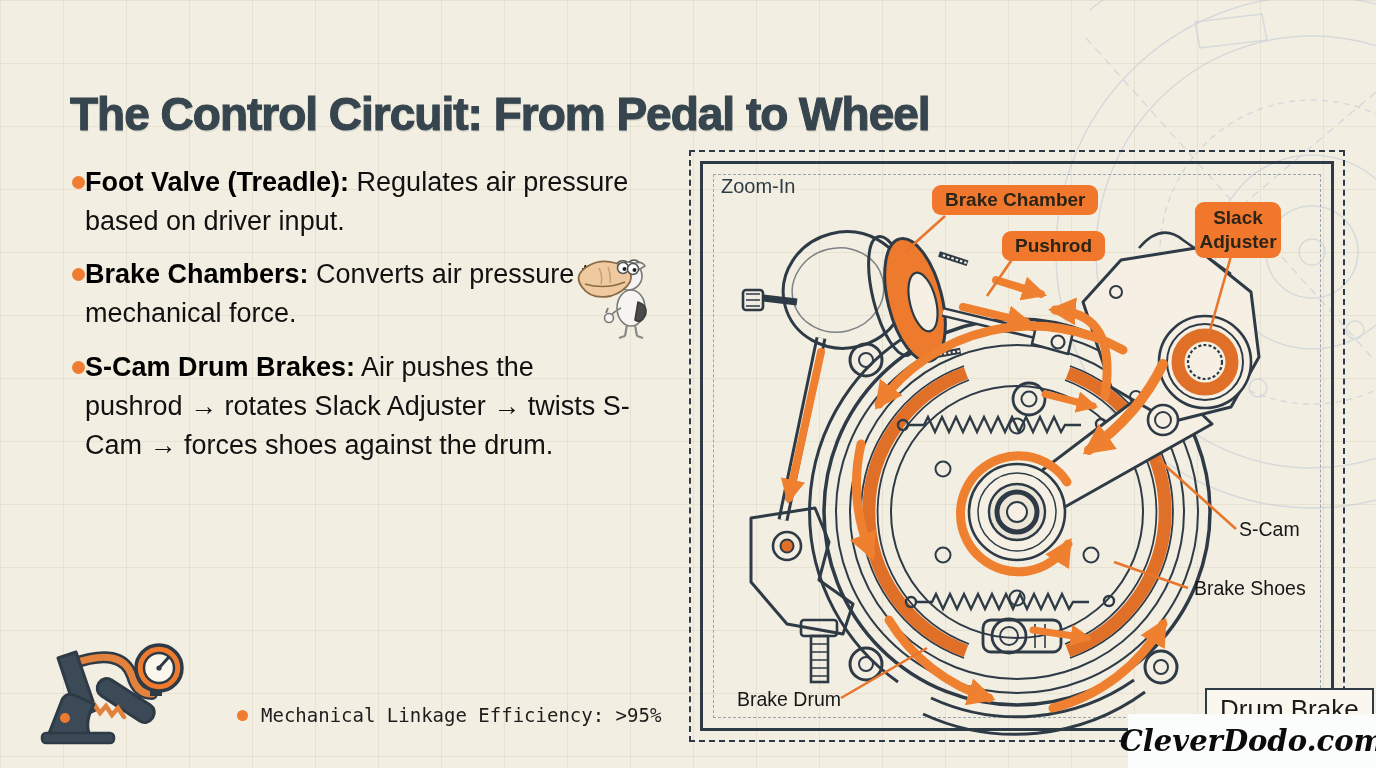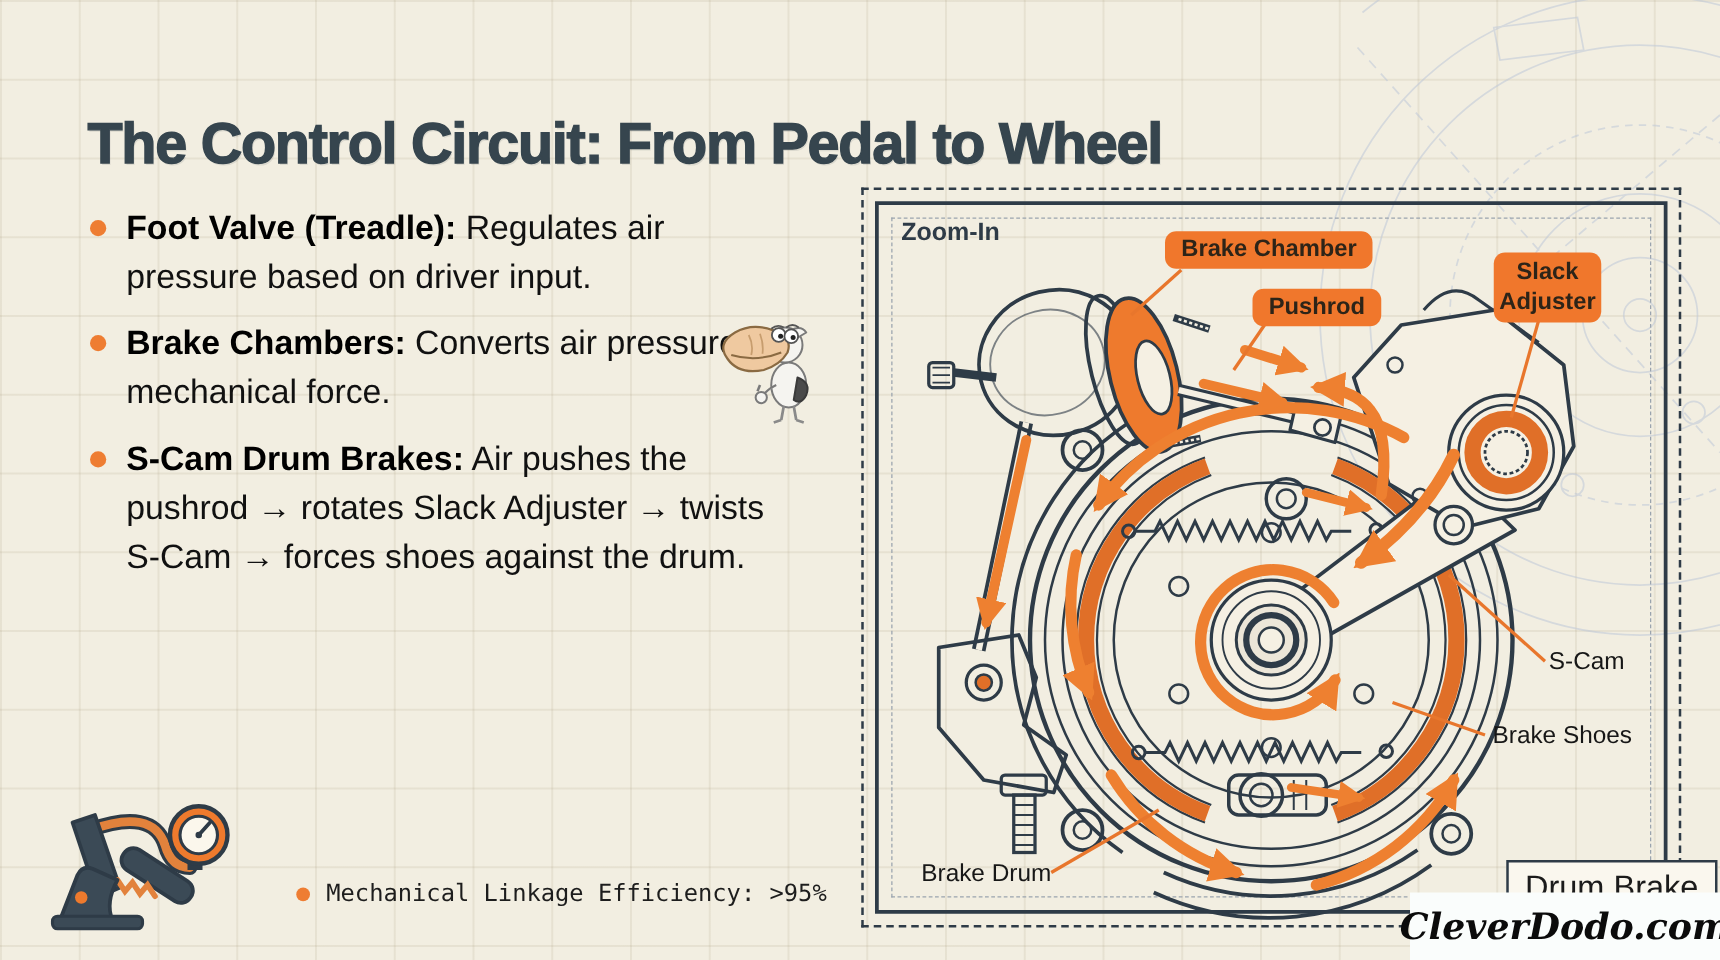--- a/index.html
+++ b/index.html
@@ -14,33 +14,33 @@
     color:#111;
   }
   .bg-decor{position:absolute;inset:0;pointer-events:none;}
   .page-title{
     position:absolute;left:70px;top:56px;width:1200px;
     font-size:46px;font-weight:700;letter-spacing:-1px;color:#36454e;
     -webkit-text-stroke:1.1px #36454e;
     text-shadow:1px 2px 0 rgba(54,69,78,.12);
   }
   .bullets{position:absolute;left:72px;top:163px;width:560px;list-style:none;margin:0;padding:0;}
-  .bullets li{display:flex;gap:16px;margin-bottom:14px;font-size:27px;line-height:1.45;}
+  .bullets li{display:flex;margin-bottom:14px;font-size:27px;line-height:1.45;}
   .bullets .dot{flex:none;width:13px;height:13px;border-radius:50%;background:#ee7d32;margin-top:13px;}
   .bullets b{font-weight:700;color:#000;}
   .stat-line{position:absolute;left:237px;top:704px;display:flex;align-items:center;gap:13px;}
   .stat-line .dot{width:11px;height:11px;border-radius:50%;background:#ee7d32;}
   .stat-line span.txt{font-family:"DejaVu Sans Mono","Liberation Mono",monospace;font-size:19px;color:#1d1d1d;}
   .pedal-icon{position:absolute;left:38px;top:638px;width:160px;height:110px;}
   .dodo{position:absolute;left:575px;top:256px;width:82px;height:90px;}
   
   .panel{position:absolute;left:689px;top:150px;width:656px;height:592px;border:2.5px dashed #2e3b47;box-sizing:border-box;}
   .panel .solid-border{position:absolute;inset:9px;border:3px solid #2e3b47;}
   .panel .inner-border{position:absolute;inset:22px;border:1.5px dashed #9aa4ae;}
-  .panel-title{position:absolute;left:30px;top:23px;font-size:20px;font-weight:700;color:#2e3b47;}
+  .panel-title{position:absolute;left:30px;top:23px;font-size:20px;font-weight:400;color:#2e3b47;}
   .diagram-svg{position:absolute;inset:0;width:656px;height:592px;}
   .callout{
     position:absolute;background:#f0772c;border-radius:9px;color:#2d2418;
     font-size:19px;font-weight:700;padding:3px 13px;white-space:nowrap;line-height:1.25;
   }
   .callout.slack{white-space:normal;text-align:center;width:86px;padding:4px 0;}
   .plain-label{position:absolute;font-size:19.5px;color:#171717;white-space:nowrap;}
   .caption-box{
     position:absolute;left:514px;top:536px;border:2.5px solid #2e3b47;background:#faf7ee;
     font-size:26px;color:#1b1b1b;padding:4px 13px;white-space:nowrap;

